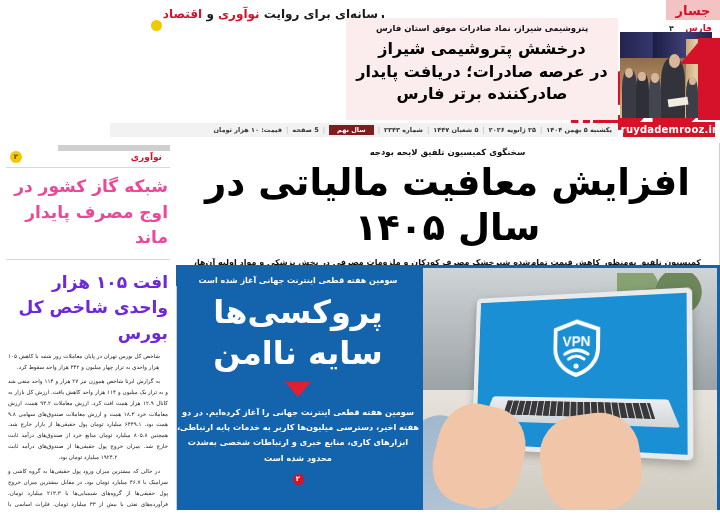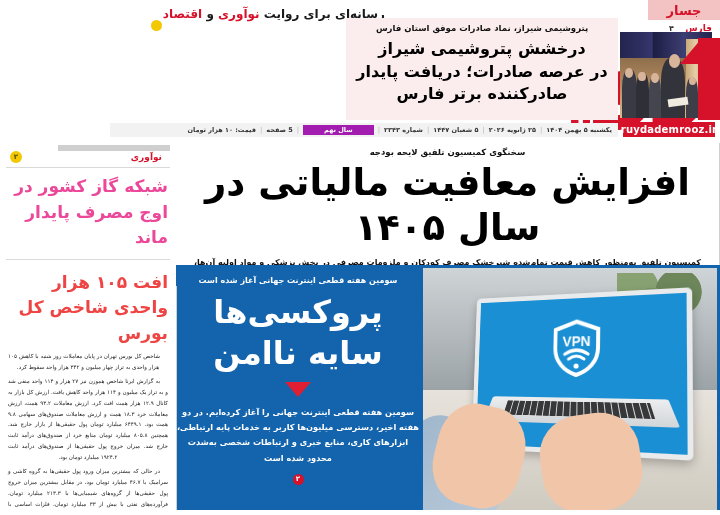--- a/index.html
+++ b/index.html
@@ -44,21 +44,21 @@
     font-size: 12px; font-weight: 700;
     color: #1a1a1a;
     white-space: nowrap;
     direction: rtl;
   }
   .tagline .hl { color: #d6122a; }
 
   
   .jesar-tab {
     position: absolute; right: 0; top: 0;
-    width: 72px; height: 20px;
+    width: 54px; height: 20px;
     background: #f3c3c3;
     display: flex; align-items: center; justify-content: center;
   }
   .jesar-tab span {
     font-size: 13px; font-weight: 700; color: #d6122a;
     letter-spacing: 2px;
   }
   .fars-label {
     position: absolute; right: 8px; top: 23px;
     font-size: 9px; font-weight: 700; color: #d6122a;
@@ -157,21 +157,21 @@
     direction: rtl;
     padding-right: 6px;
     gap: 4px;
   }
   .datestrip .seg {
     font-size: 6.5px; font-weight: 700; color: #333;
     white-space: nowrap;
   }
   .datestrip .sep { color: #b9b9b9; font-size: 7px; }
   .datestrip .seg.hl {
-    background: #a21caf; color: #fff; padding: 1px 21px;
+    background: #7f1d1d; color: #fff; padding: 1px 8px;
   }
   .site-url {
     position: absolute; right: 5px; top: 122px;
     width: 92px; height: 15px;
     background: #d6122a;
     color: #ffffff;
     font-size: 10px; font-weight: 700;
     display: flex; align-items: center; justify-content: center;
     letter-spacing: 0.2px;
     direction: ltr;
@@ -218,21 +218,21 @@
     display: flex; align-items: center; justify-content: center;
   }
   .side-rule { height: 1px; background: #d9d9d9; margin: 2px 0 6px 0; }
 
   .side-head1 {
     font-size: 17px; font-weight: 700; color: #ec4899;
     line-height: 1.5; text-align: right; direction: rtl;
     padding: 0 2px 6px 2px;
   }
   .side-head2 {
-    font-size: 17px; font-weight: 700; color: #ef4444;
+    font-size: 17px; font-weight: 700; color: #6d28d9;
     line-height: 1.5; text-align: right; direction: rtl;
     padding: 4px 2px 5px 2px;
   }
   .side-body {
     font-size: 5.6px; line-height: 1.95; color: #222;
     text-align: justify; direction: rtl;
     padding: 0 2px;
     text-align-last: center;
   }
   .side-body p { margin-bottom: 3px; text-indent: 8px; }

